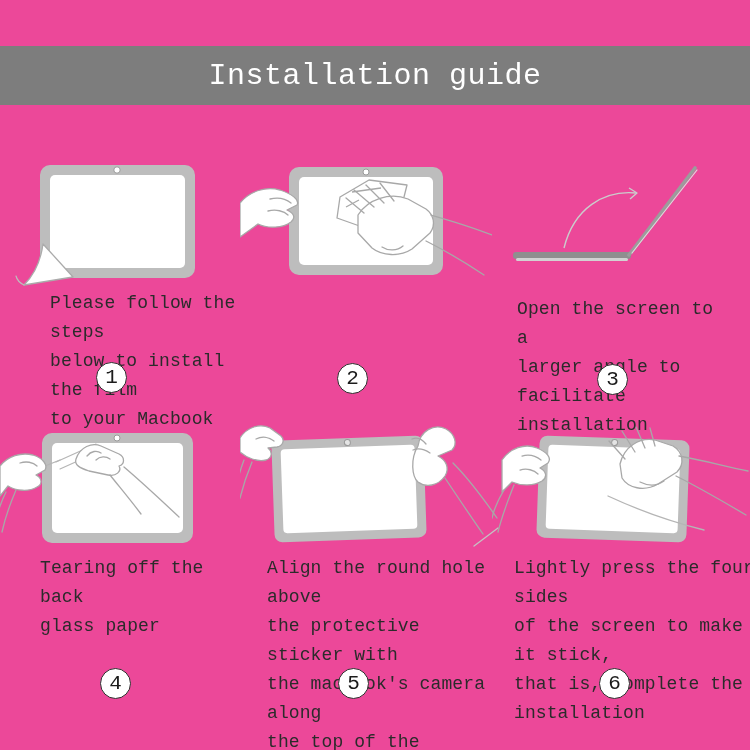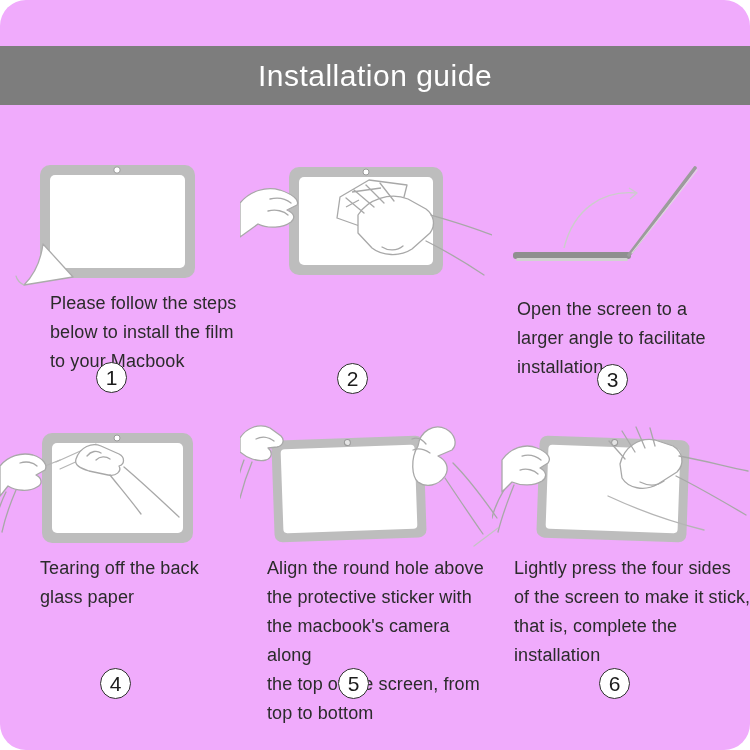--- a/index.html
+++ b/index.html
@@ -1,17 +1,17 @@
 <!DOCTYPE html>
 <html><head>
 <meta charset="utf-8">
 <style>
   html,body{margin:0;padding:0;background:#fff;}
-  #canvas{position:relative;width:750px;height:750px;background:#f0abfc;overflow:hidden;
-          font-family:Liberation Sans, sans-serif;border-radius:26px;}
+  #canvas{position:relative;width:750px;height:750px;background:#ec4899;overflow:hidden;
+          font-family:Liberation Mono, monospace;}
   
   .banner{position:absolute;left:0;top:46px;width:750px;height:59px;background:#7d7d7d;
           display:flex;align-items:center;justify-content:center;}
   .banner-title{color:#ffffff;font-size:30px;letter-spacing:0.5px;}
   
   .illus{position:absolute;}
   .i1{left:10px;top:156px;}
   .i2{left:240px;top:155px;}
   .i3{left:498px;top:152px;}
   .i4{left:0px;top:416px;}

